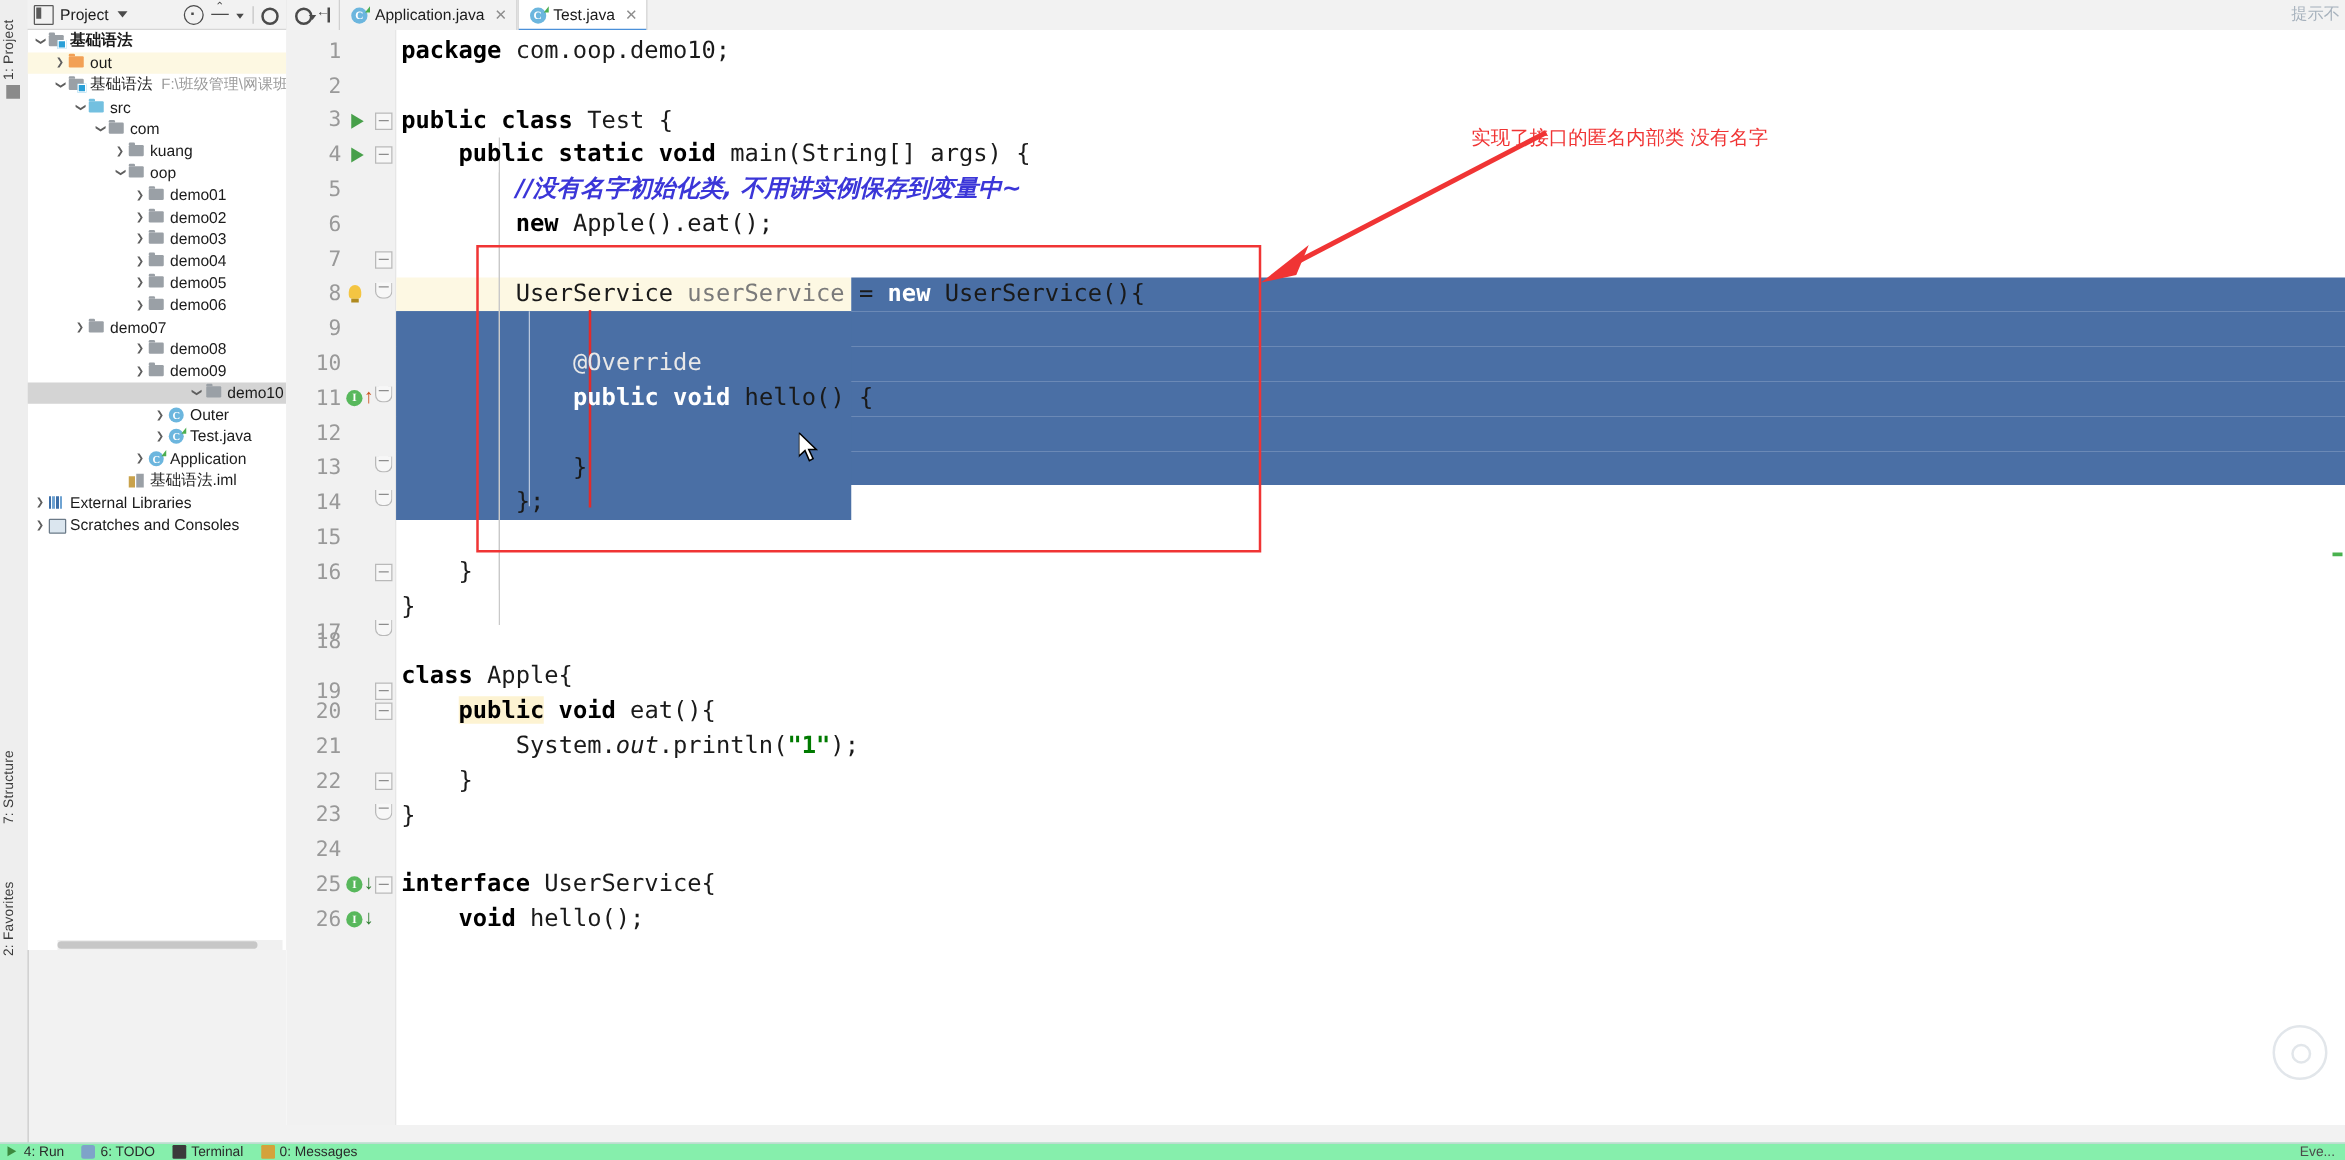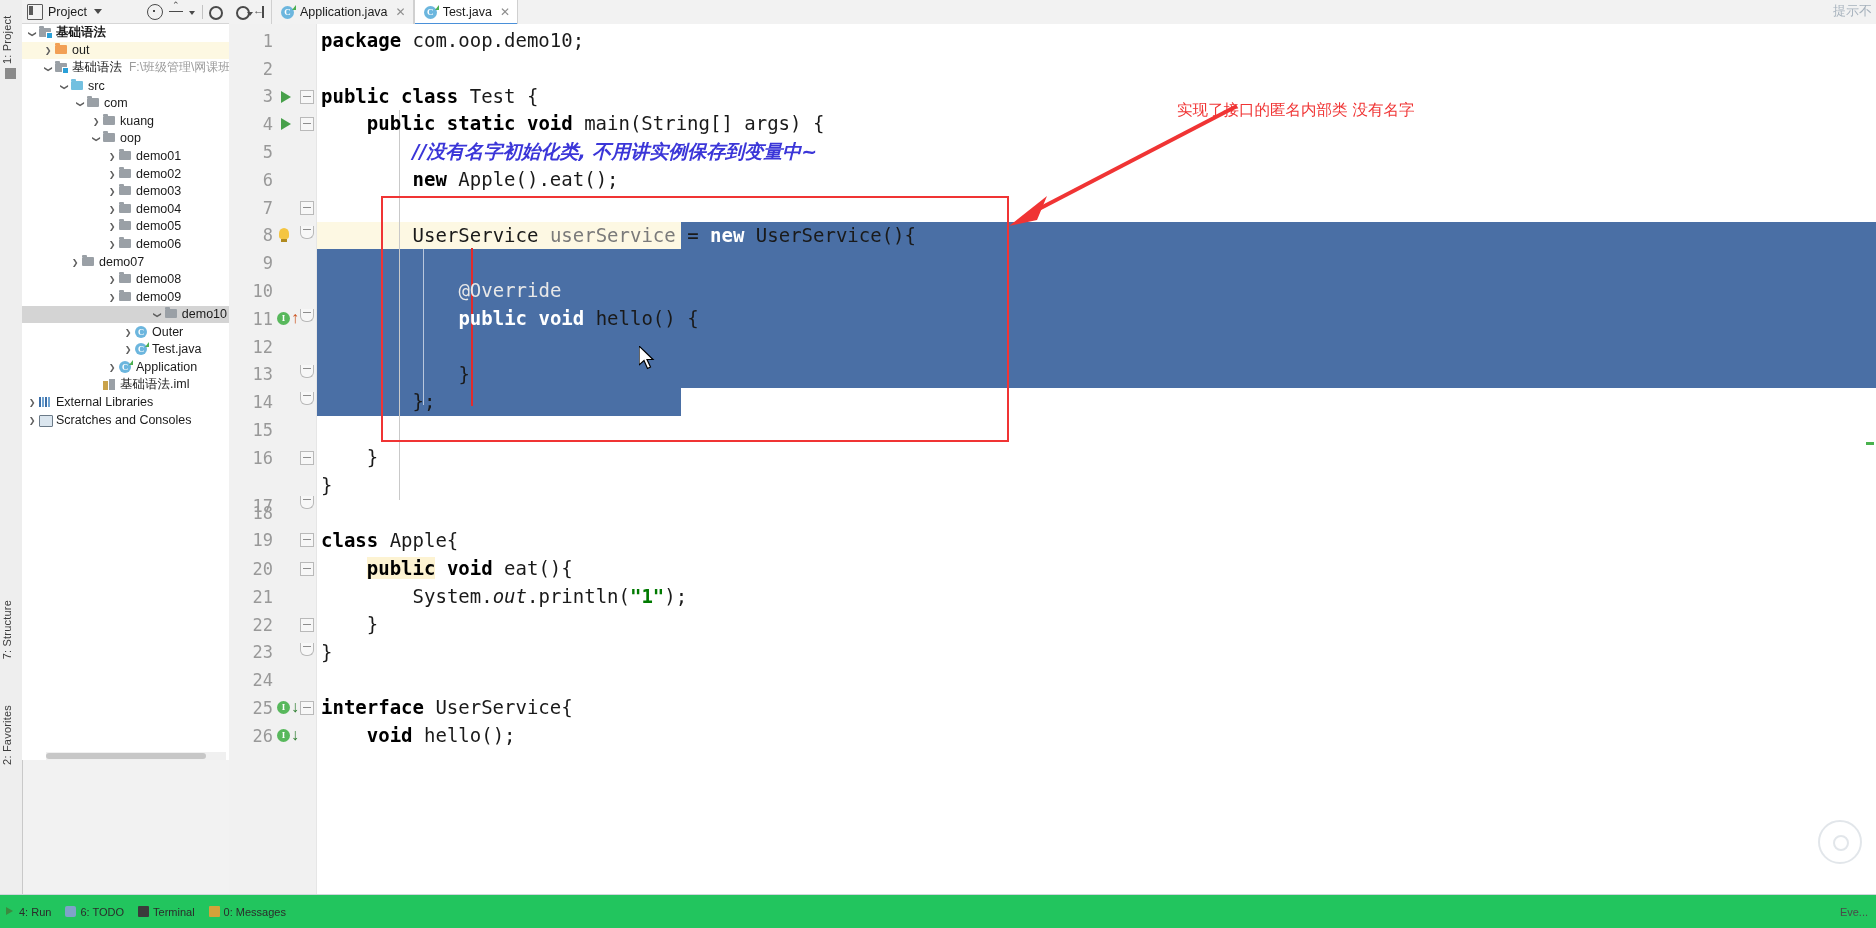--- a/index.html
+++ b/index.html
@@ -385,22 +385,22 @@
     display: flex; align-items: center;
     padding-left: 62px;
     font-size: 11.5px;
     color: #3c3c3c;
     box-sizing: border-box;
   }
   .bc-sep { margin: 0 6px; color: #8c8c8c; }
 
   
   #statusbar {
-    position: absolute; left: 0; right: 0; bottom: 0; height: 34px;
-    background: #22c55e;
+    position: absolute; left: 0; right: 0; bottom: 0; height: 14px;
+    background: #86efac;
     border-top: 1px solid #cfd6db;
     display: flex; align-items: center;
     font-size: 11px; color: #2b2b2b;
     padding-left: 4px;
     box-sizing: border-box;
     gap: 14px;
   }
   .sb-item { display: flex; align-items: center; gap: 4px; white-space: nowrap; }
   .sb-ic { width: 11px; height: 11px; position: relative; }
   .sb-ic.play::after{
@@ -549,21 +549,21 @@
           </span>
           <span class="tlabel">demo05</span>
         </div>
         <div class="trow" style="padding-left: 84px;">
           <span class="arrow right"></span>
           <span class="ticon">
             <span class="fold gray"></span>
           </span>
           <span class="tlabel">demo06</span>
         </div>
-        <div class="trow" style="padding-left: 47px;">
+        <div class="trow" style="padding-left: 36px;">
           <span class="arrow right"></span>
           <span class="ticon">
             <span class="fold gray"></span>
           </span>
           <span class="tlabel">demo07</span>
         </div>
         <div class="trow" style="padding-left: 84px;">
           <span class="arrow right"></span>
           <span class="ticon">
             <span class="fold gray"></span>
@@ -762,21 +762,21 @@
           <span class="gmark"></span>
           <span class="gfold">
             <span class="foldcap-bottom" style="top:4px;"></span>
           </span>
         </div>
         <div class="glrow" style="top: 475.6px;">
           <span class="gnum">18</span>
           <span class="gmark"></span>
           <span class="gfold"></span>
         </div>
-        <div class="glrow" style="top: 502px; justify-content: center;">
+        <div class="glrow" style="top: 515px; justify-content: center;">
           <span class="gnum">19</span>
           <span class="gmark"></span>
           <span class="gfold">
             <span class="foldminus"></span>
           </span>
         </div>
         <div class="glrow" style="top: 531.2px;">
           <span class="gnum">20</span>
           <span class="gmark"></span>
           <span class="gfold">

